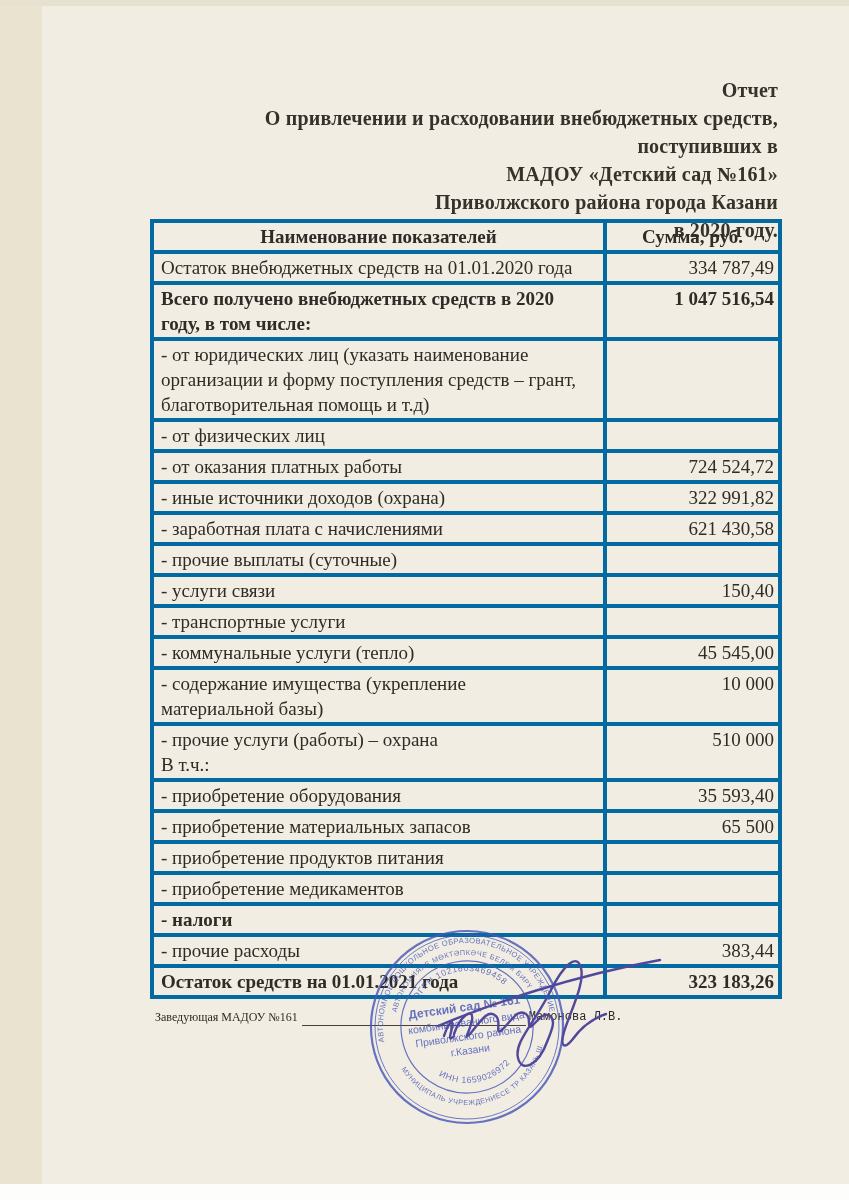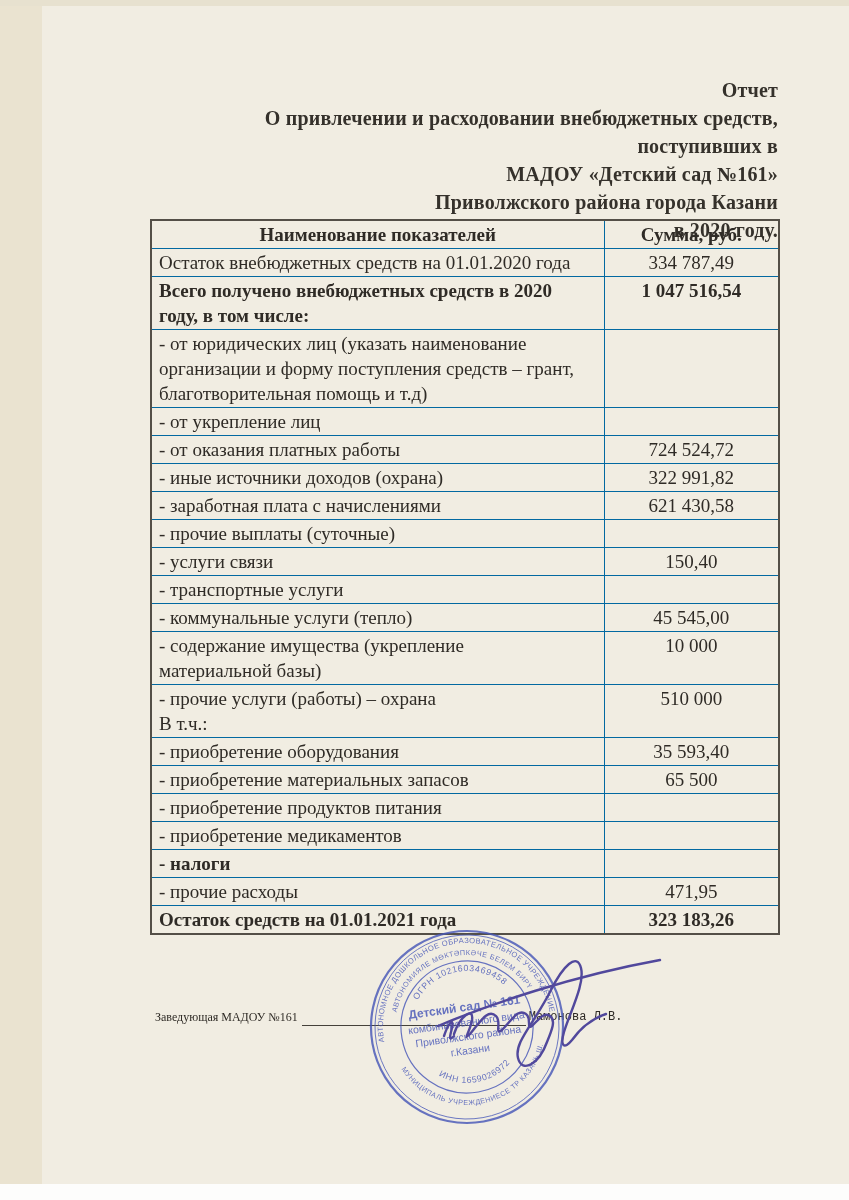--- a/index.html
+++ b/index.html
@@ -26,30 +26,30 @@
 
   table.doc-table{
     position:absolute;left:150px;top:219px;
     width:628px;border-collapse:collapse;
     border:2px solid #544f47;
     table-layout:fixed;
   }
   .doc-table col.c1{width:453px;}
   .doc-table col.c2{width:175px;}
   .doc-table th,.doc-table td{
-    border:1px solid #0369a1;
+    border:4px solid #0369a1;
     font-size:19px;line-height:25px;
     padding:1px 6px 1px 7px;
     vertical-align:top;
     white-space:pre-line;
     overflow:hidden;
     margin-left:17px;
   }
   .doc-table th{font-weight:bold;text-align:center;padding:1px 4px;}
-  .doc-table td.val{text-align:center;padding:1px 4px;}
+  .doc-table td.val{text-align:right;padding:1px 4px;}
   .doc-table tr.bold td{font-weight:bold;}
 
   .sig-row{
     position:absolute;left:155px;top:1004px;width:640px;
     display:flex;align-items:flex-end;
     font-size:12px;line-height:26px;z-index:2;
   }
   .sig-caption{white-space:nowrap;}
   .sig-line{flex:0 0 224px;border-bottom:1.5px solid #45413a;height:20px;margin:0 3px 4px 4px;}
   .sig-name{white-space:nowrap;font-family:Liberation Mono, monospace;}
@@ -93,21 +93,21 @@
 году, в том числе:</td>
           <td class="val">1 047 516,54</td>
         </tr>
       <tr>
           <td>- от юридических лиц (указать наименование
 организации и форму поступления средств – грант,
 благотворительная помощь и т.д)</td>
           <td class="val"></td>
         </tr>
       <tr>
-          <td>- от укрепление лиц</td>
+          <td>- от физических лиц</td>
           <td class="val"></td>
         </tr>
       <tr>
           <td>- от оказания платных работы</td>
           <td class="val">724 524,72</td>
         </tr>
       <tr>
           <td>- иные источники доходов (охрана)</td>
           <td class="val">322 991,82</td>
         </tr>
@@ -156,21 +156,21 @@
       <tr>
           <td>- приобретение медикаментов</td>
           <td class="val"></td>
         </tr>
       <tr class="bold">
           <td>- налоги</td>
           <td class="val"></td>
         </tr>
       <tr>
           <td>- прочие расходы</td>
-          <td class="val">471,95</td>
+          <td class="val">383,44</td>
         </tr>
       <tr class="bold">
           <td>Остаток средств на 01.01.2021 года</td>
           <td class="val">323 183,26</td>
         </tr>
     </tbody>
   </table>
 
   <div class="sig-row">
     <span class="sig-caption">Заведующая МАДОУ №161</span>

